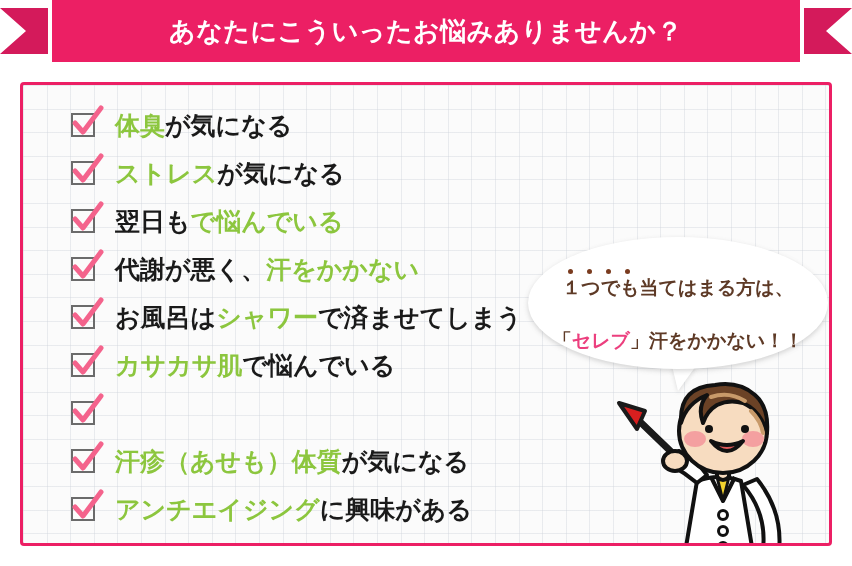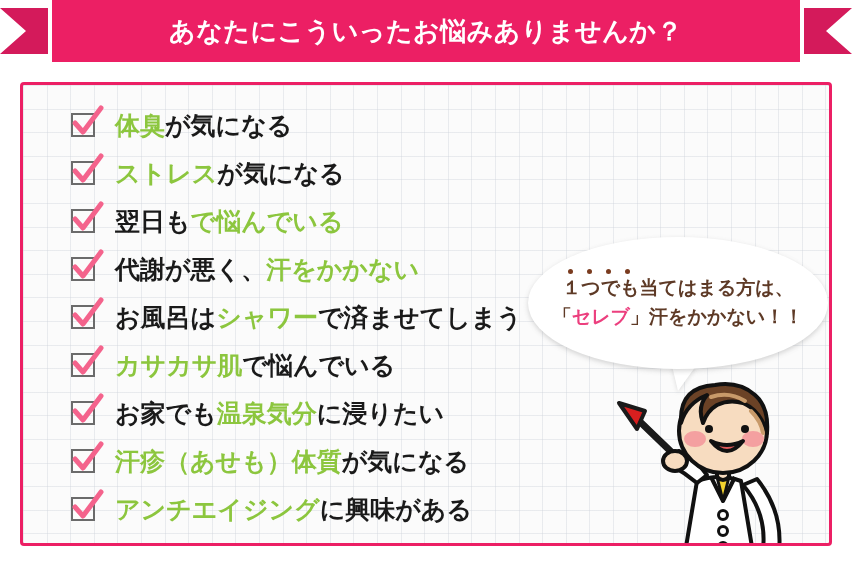--- a/index.html
+++ b/index.html
@@ -166,20 +166,21 @@
     justify-content: center;
     gap: 8px;
   }
   .bubble-line {
     position: relative;
     font-size: 19px;
     font-weight: bold;
     color: #5e3a26;
     white-space: nowrap;
     line-height: 1.1;
+    margin-top: 24px;
   }
   .bouten {
     position: absolute;
     left: 6px;
     top: -9px;
     display: flex;
     gap: 14px;
   }
   .bouten i {
     display: block;
@@ -276,21 +277,20 @@
         </span>
         <span class="item-text"><span class="hl">カサカサ肌</span><span>で悩んでいる</span></span>
       </div>
 
       <div class="check-item">
         <span class="checkbox">
           <svg viewBox="0 0 34 34" aria-hidden="true">
             <path d="M5 17 L13 26 L31 2" fill="none" stroke="#f4638c" stroke-width="5" stroke-linecap="round" stroke-linejoin="round"></path>
           </svg>
         </span>
-        <span class="item-text"><span>お家でも</span><span class="hl">温泉気分</span><span>に浸りたい</span></span>
       </div>
 
       <div class="check-item">
         <span class="checkbox">
           <svg viewBox="0 0 34 34" aria-hidden="true">
             <path d="M5 17 L13 26 L31 2" fill="none" stroke="#f4638c" stroke-width="5" stroke-linecap="round" stroke-linejoin="round"></path>
           </svg>
         </span>
         <span class="item-text"><span class="hl">汗疹（あせも）体質</span><span>が気になる</span></span>
       </div>

